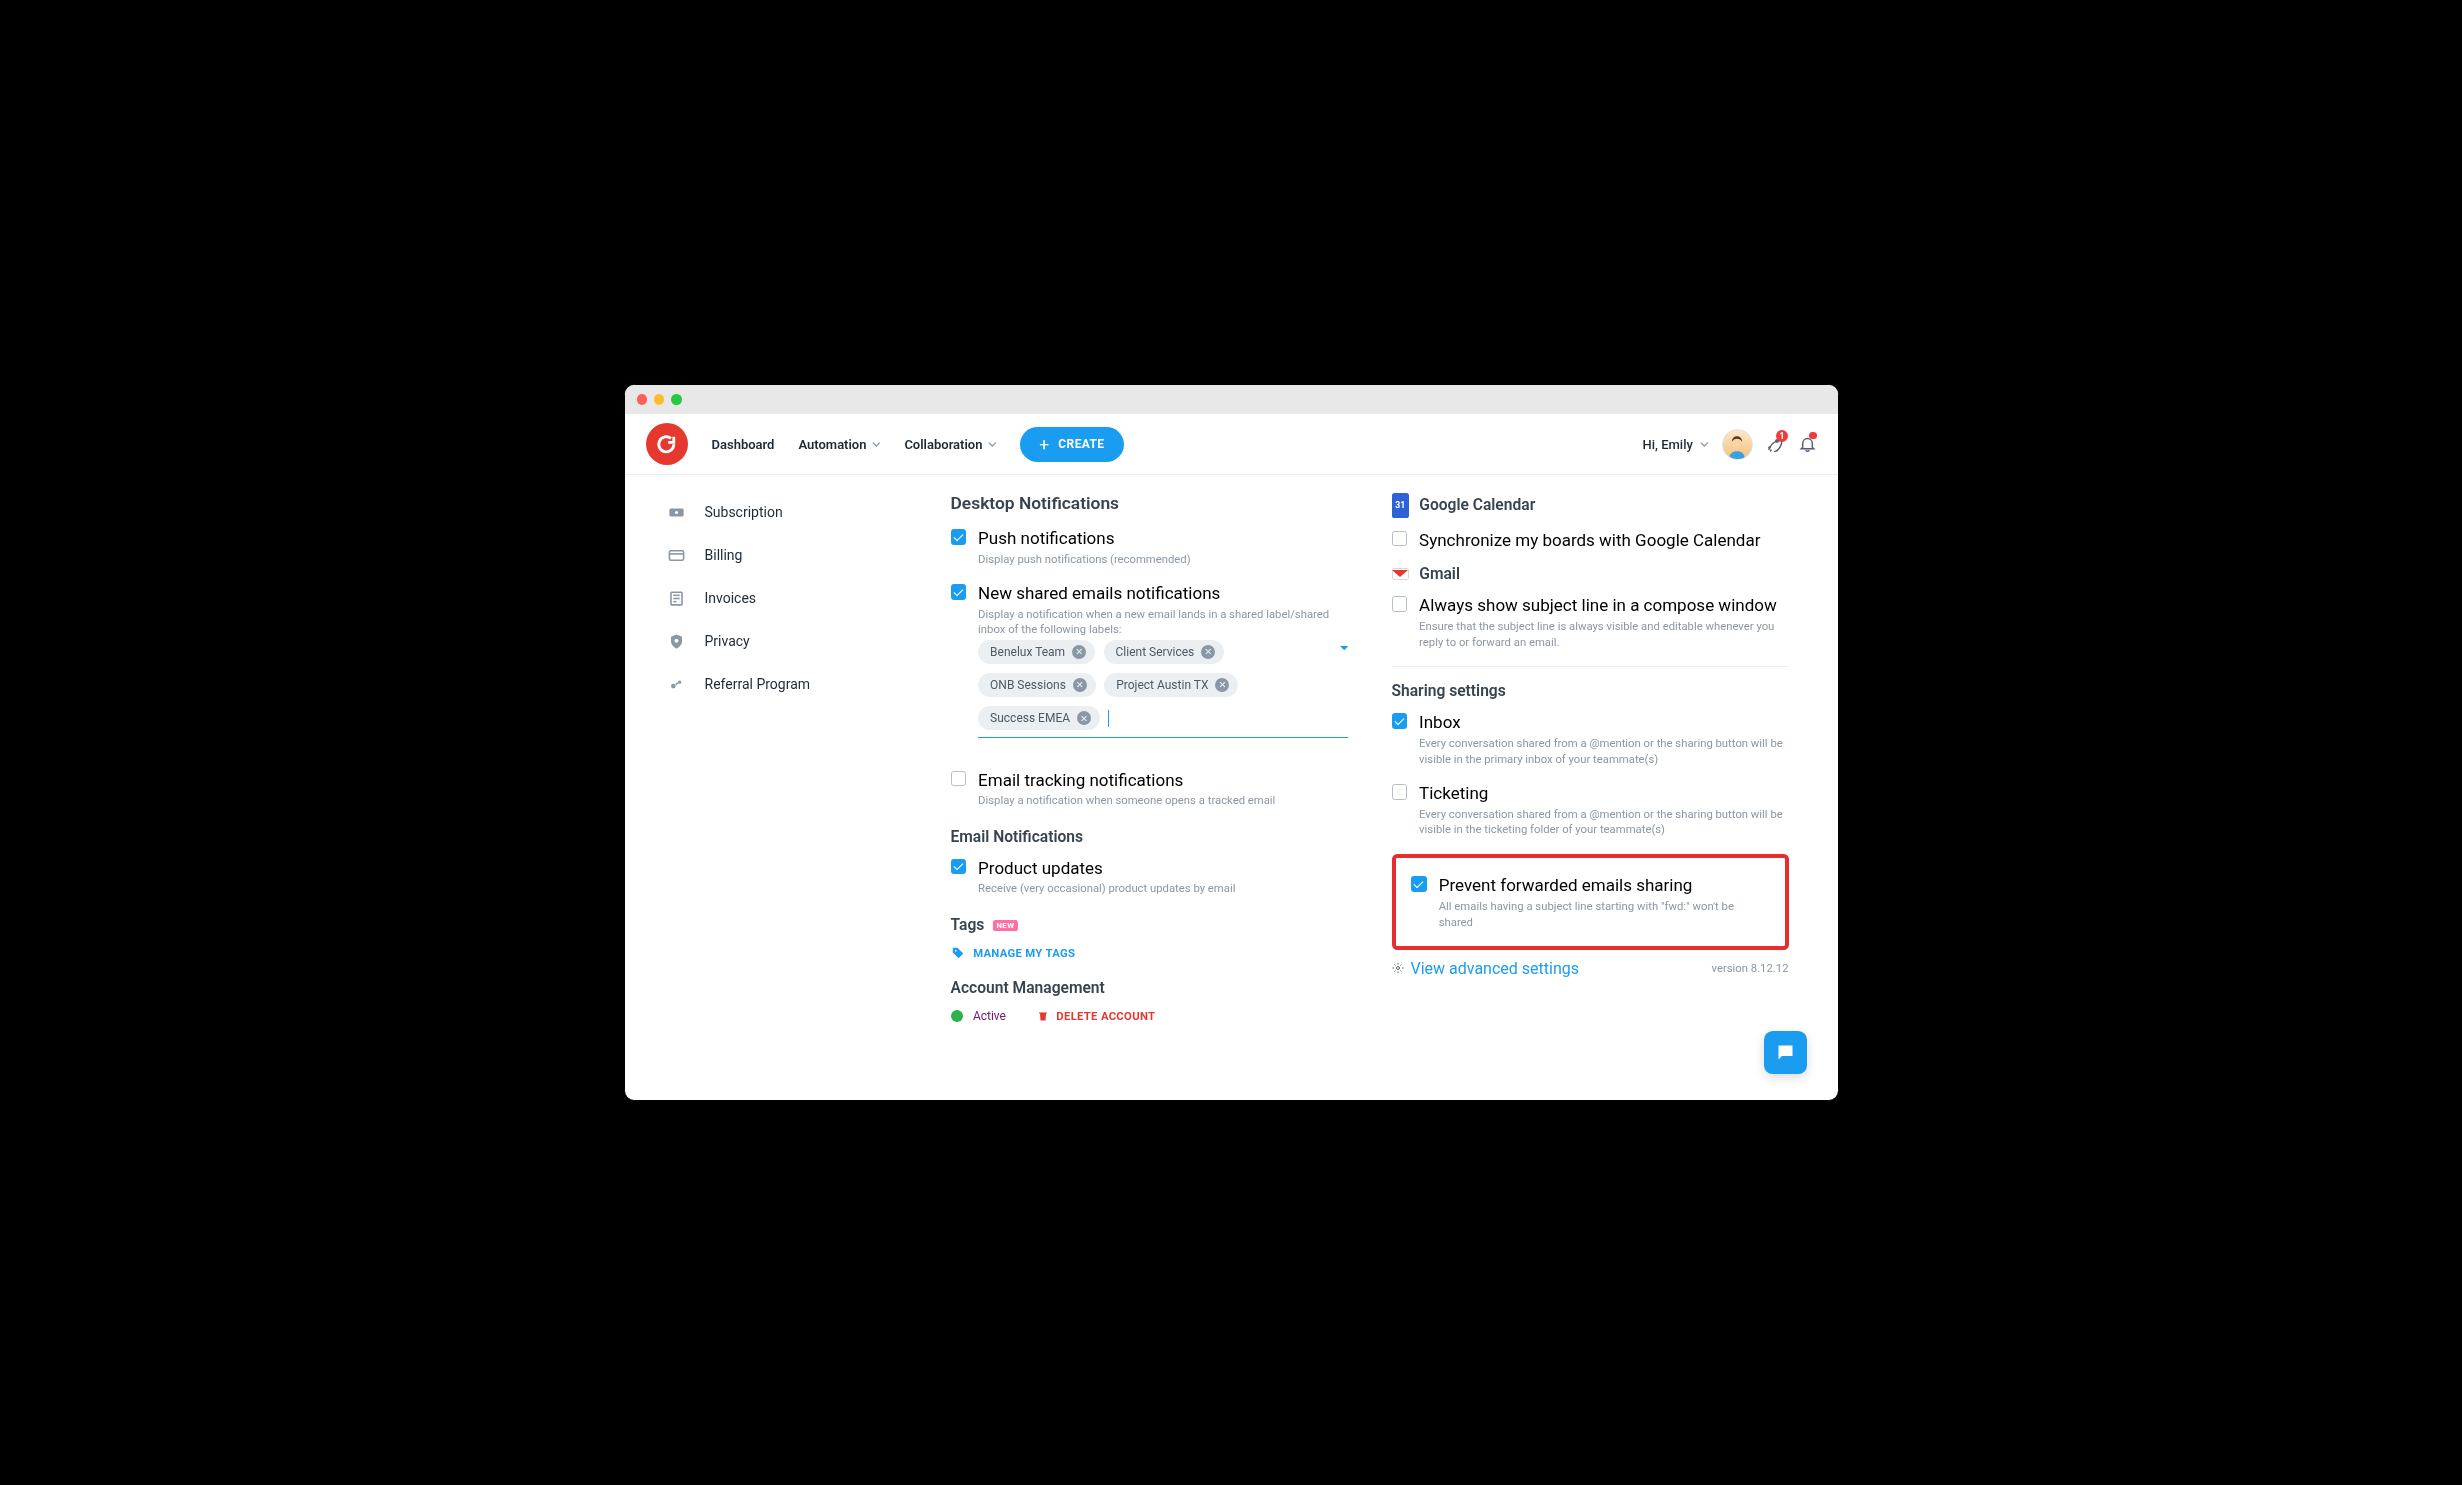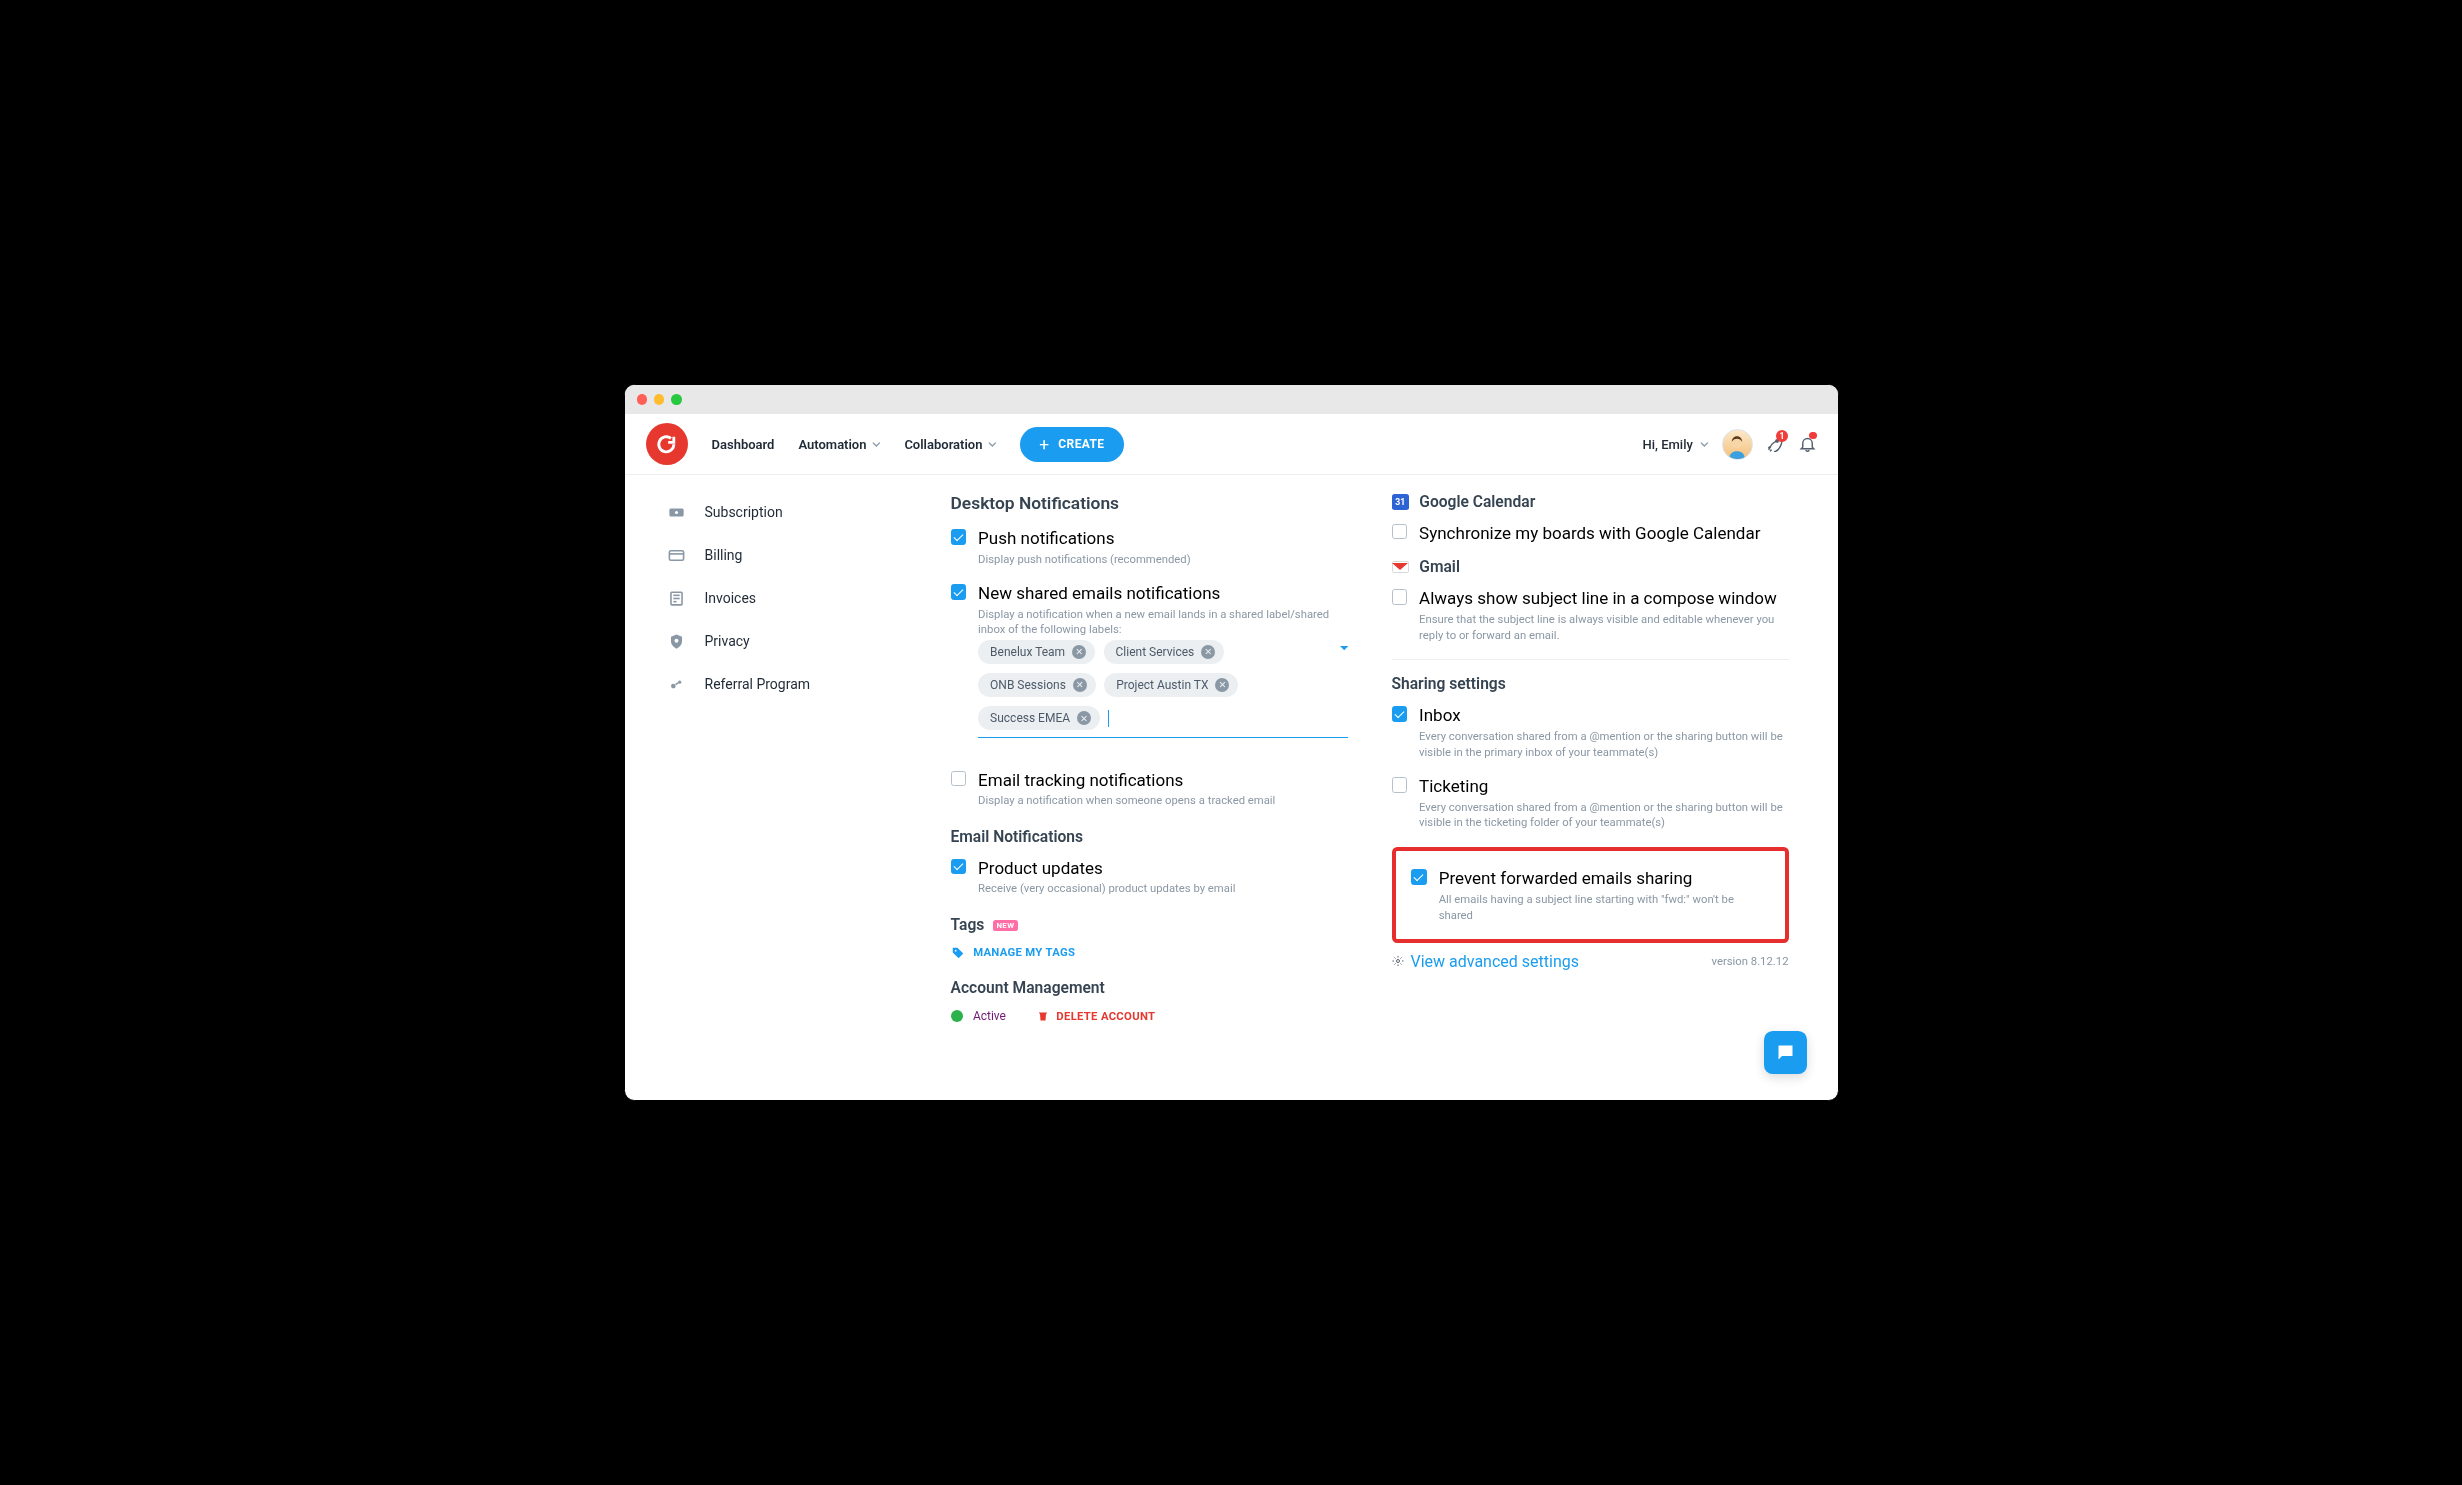--- a/index.html
+++ b/index.html
@@ -136,39 +136,39 @@
     font-size:9.5px; cursor:pointer; line-height:1;
   }
   .chips-caret {
     position:absolute; right:-1.7px; top:3.5px; color:#1a9cf0; cursor:pointer;
   }
   .cursor-caret {
     width:0.9px; height:17.4px; background:#1a9cf0; align-self:center;
   }
 
   .tag-link {
-    display:flex; gap:8.7px; color:#1a9cf0;
+    display:flex; align-items:center; gap:8.7px; color:#1a9cf0;
     font-weight:700; font-size:11.3px; letter-spacing:0.3px; cursor:pointer;
   }
   .new-badge {
     background:#ff6fa5; color:#fff; font-size:7.8px; font-weight:700;
     padding:0.9px 3.5px; border-radius:2.6px; letter-spacing:0.4px;
   }
 
   .status-row { display:flex; align-items:center; gap:10.4px; margin-top:8.7px;}
   .status-dot { width:12px; height:12px; border-radius:50%; background:#2bb24c; }
   .status-label { font-size:12px; color:#701a75; }
   .delete-btn {
     display:flex; align-items:center; gap:7px; color:#e6382f;
     font-weight:700; font-size:11.3px; letter-spacing:0.3px; cursor:pointer;
     margin-left: 21px;
   }
 
   .integration-header { display:flex; align-items:center; gap:10.4px; font-size:15.6px; font-weight:600; color:#364452; margin-bottom:12px;}
-  .cal-icon { width:17.4px; height:16px; background:#2e63d6; color:#fff; border-radius:2.6px; display:flex; align-items:center; justify-content:center; font-size:8.7px; font-weight:700;}
+  .cal-icon { width:17.4px; height:25px; background:#2e63d6; color:#fff; border-radius:2.6px; display:flex; align-items:center; justify-content:center; font-size:8.7px; font-weight:700;}
   .gmail-icon {
     width:17.4px; height:12px; position:relative;
   }
   .gmail-icon::before {
     content:""; position:absolute; inset:0;
     background:#fff; border:0.9px solid #d9d9d9; border-radius:1.7px;
   }
   .gmail-icon::after {
     content:""; position:absolute; left:0; right:0; top:0; bottom:0;
     width:0; height:0; margin:auto;

